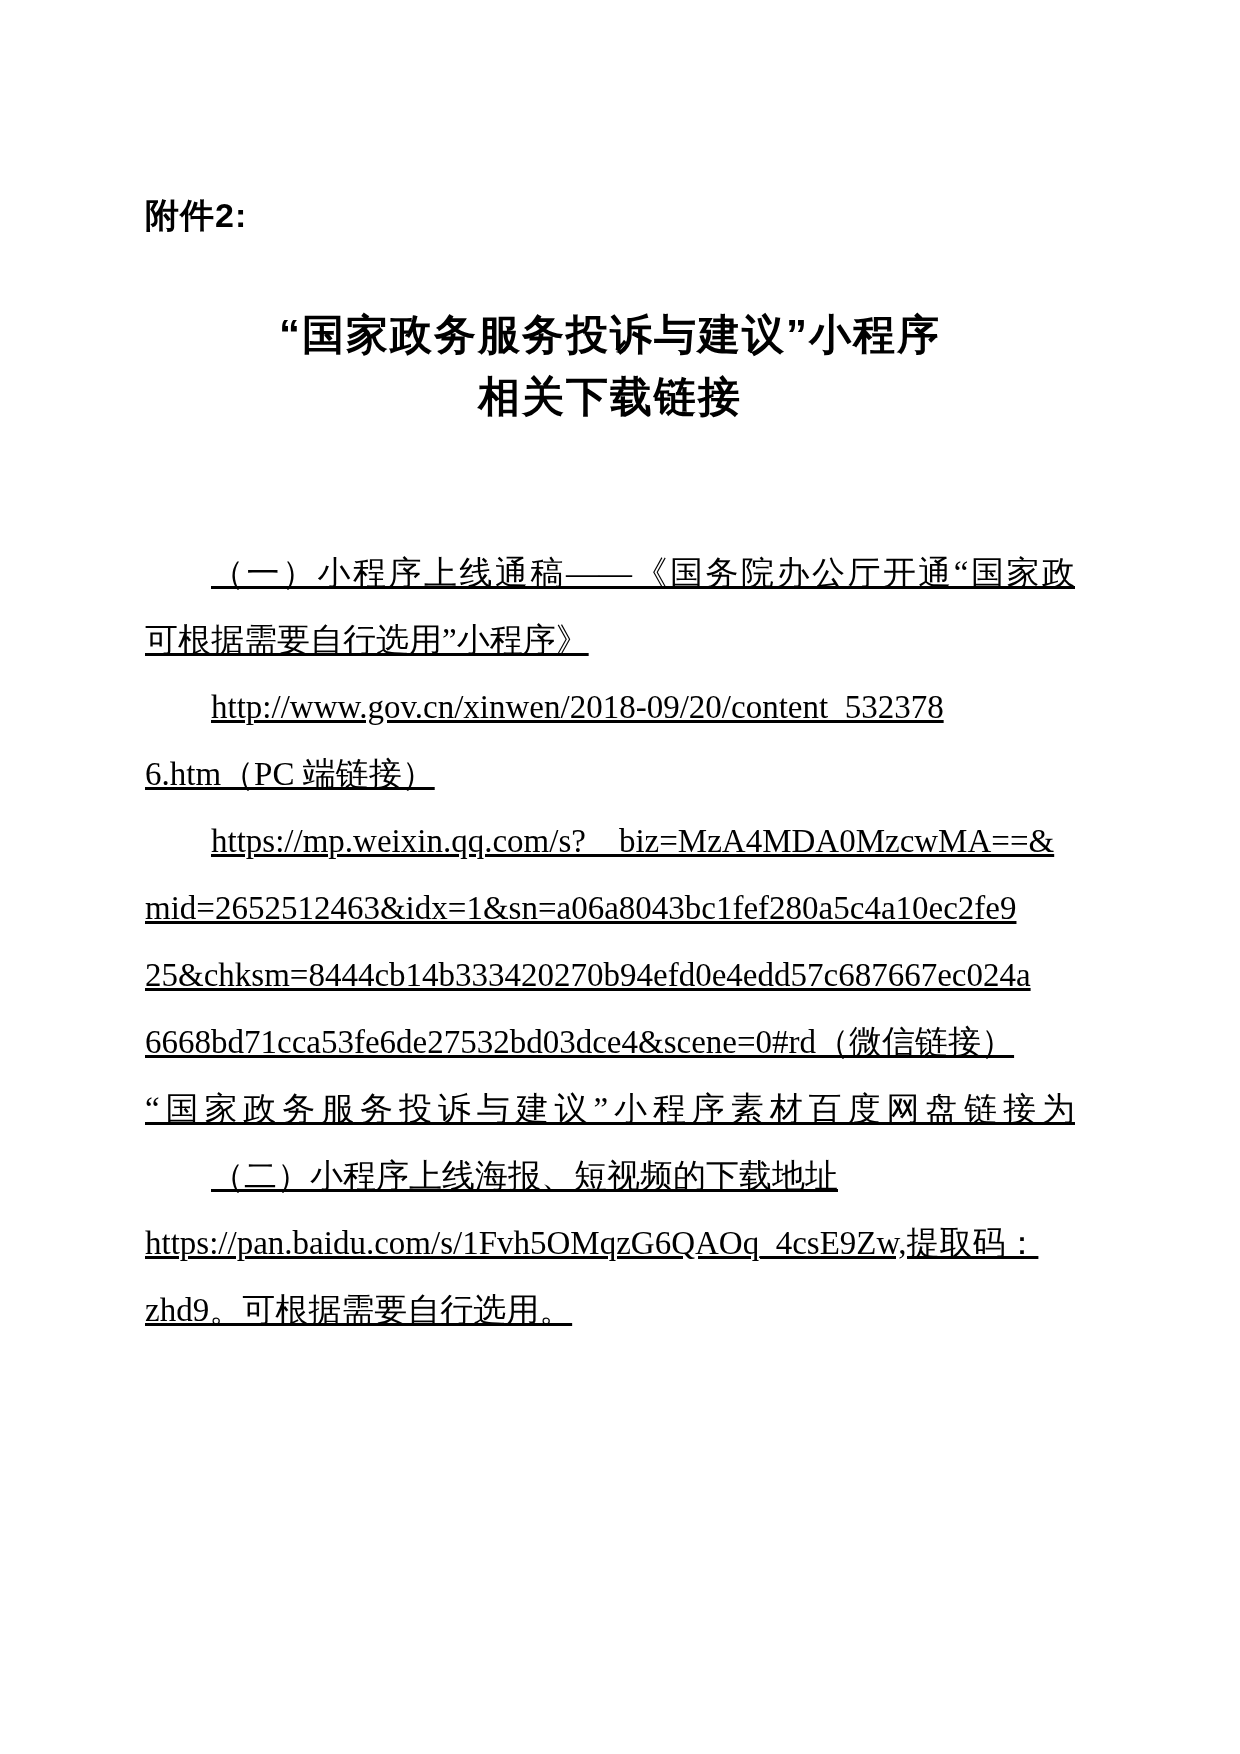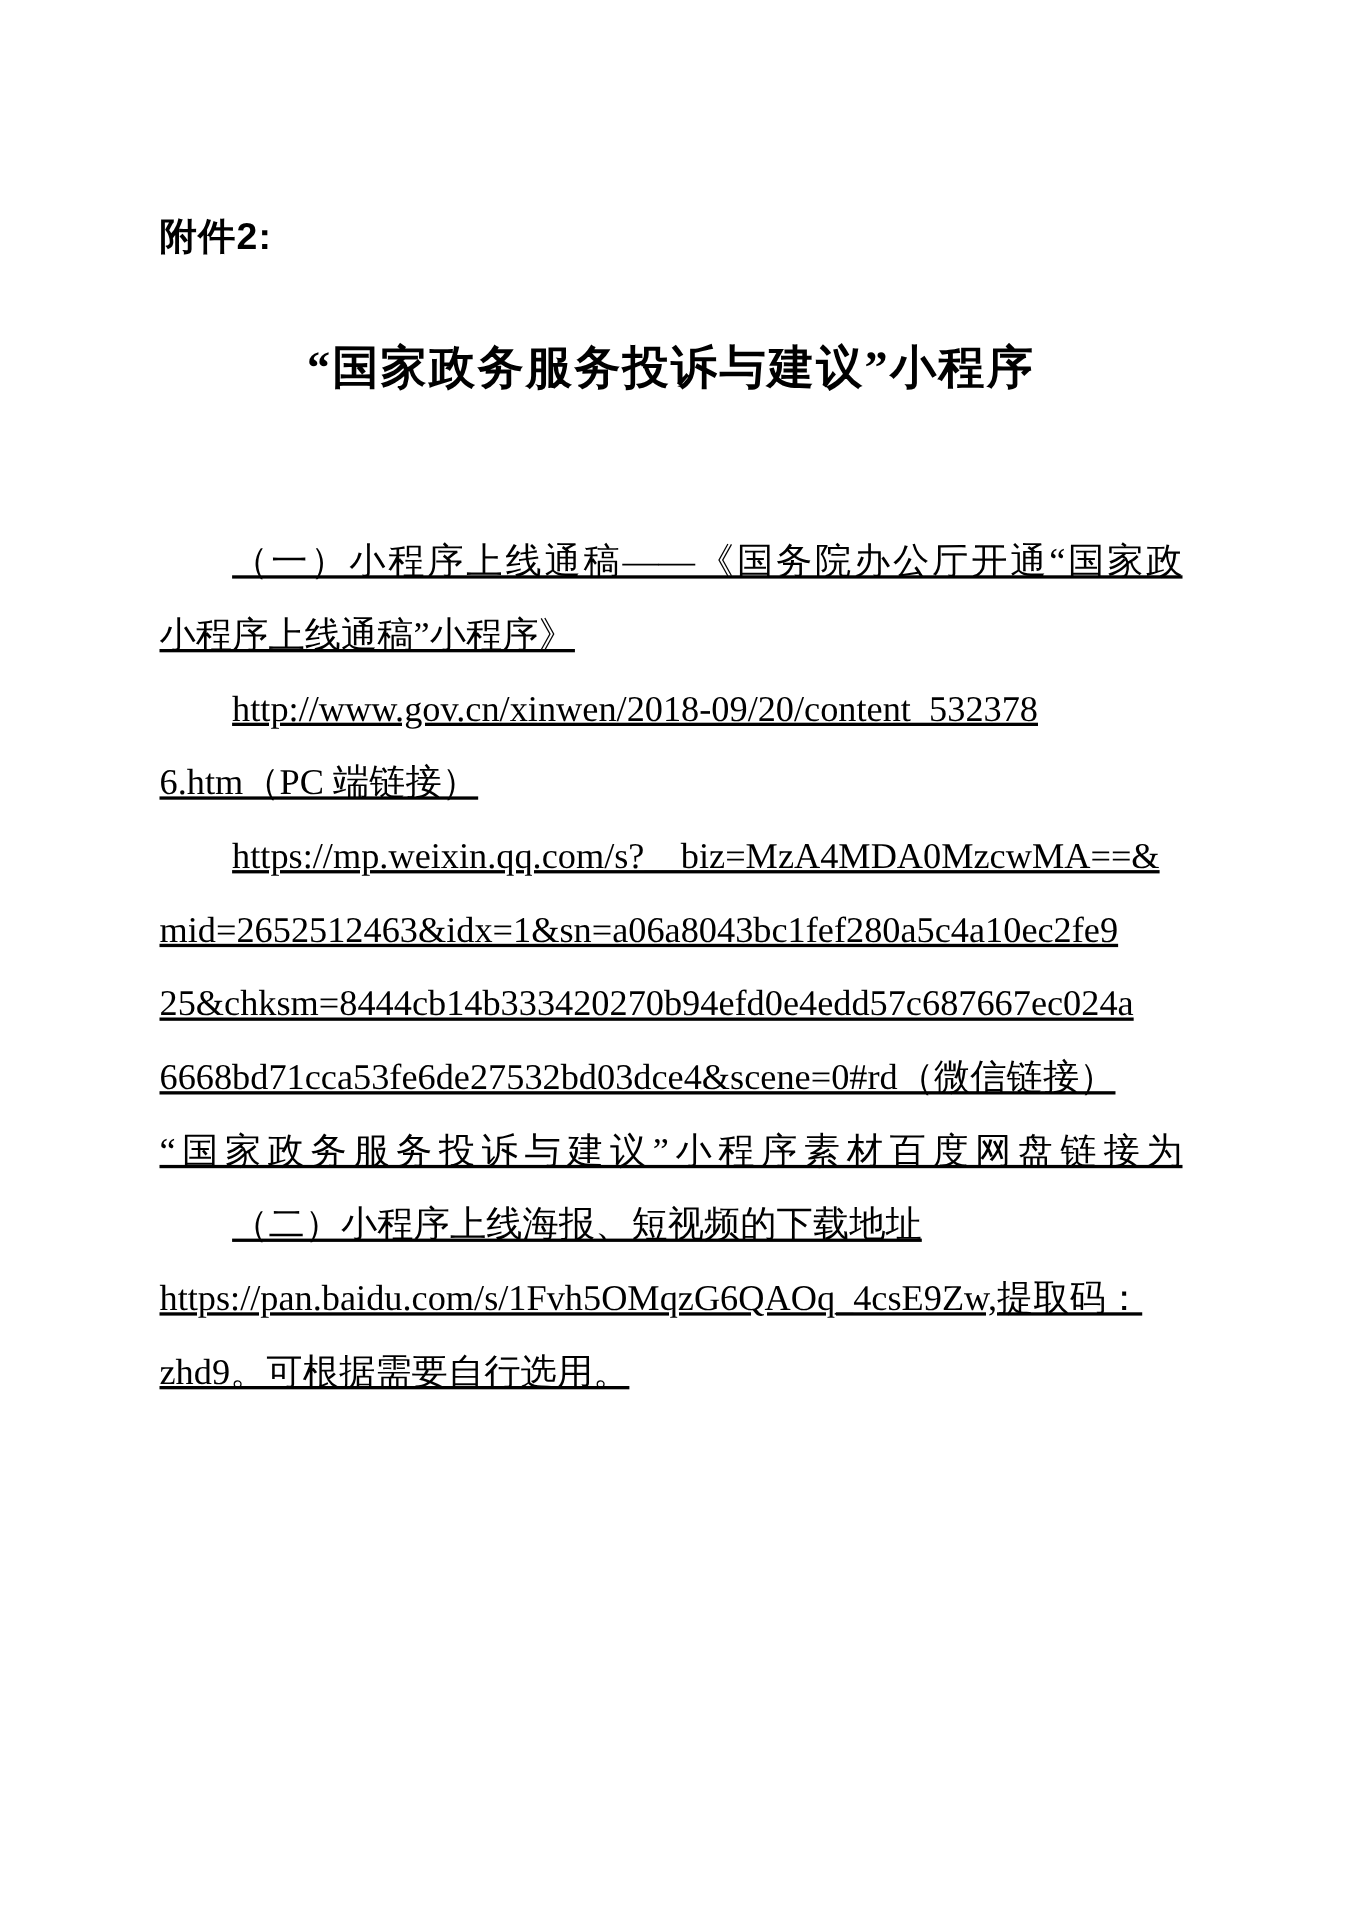--- a/index.html
+++ b/index.html
@@ -19,21 +19,21 @@
   .attachment-label{
     font-family:"Liberation Sans","DejaVu Sans",sans-serif;
     font-weight:bold;
     font-size:34px;
     line-height:46px;
     letter-spacing:1px;
   }
   .doc-title{
     margin-top:66px;
     text-align:center;
-    font-family:Liberation Serif, serif;
+    font-family:Liberation Sans, sans-serif;
     font-weight:bold;
     font-size:42px;
     line-height:62px;
     letter-spacing:2px;
   }
   .body-text{
     margin-top:112px;
     font-size:33px;
     line-height:67px;
     text-decoration:underline;
@@ -51,25 +51,26 @@
 </head>
 <body>
 
 <div class="page">
   <div class="content">
 
     <div class="attachment-label">附件2:</div>
 
     <div class="doc-title">
       <div>“国家政务服务投诉与建议”小程序</div>
+      <div>相关下载链接</div>
     </div>
 
     <div class="body-text">
       <div class="line indent fill">（一）小程序上线通稿——《国务院办公厅开通“国家政</div>
-      <div class="line">小程序上线通稿”小程序》</div>
+      <div class="line">可根据需要自行选用”小程序》</div>
       <div class="line indent nowrap">http://www.gov.cn/xinwen/2018-09/20/content_532378</div>
       <div class="line">6.htm（PC 端链接）</div>
       <div class="line indent nowrap">https://mp.weixin.qq.com/s?__biz=MzA4MDA0MzcwMA==&amp;</div>
       <div class="line nowrap">mid=2652512463&amp;idx=1&amp;sn=a06a8043bc1fef280a5c4a10ec2fe9</div>
       <div class="line nowrap">25&amp;chksm=8444cb14b333420270b94efd0e4edd57c687667ec024a</div>
       <div class="line nowrap">6668bd71cca53fe6de27532bd03dce4&amp;scene=0#rd（微信链接）</div>
       <div class="line fill">“国家政务服务投诉与建议”小程序素材百度网盘链接为</div>
       <div class="line indent">（二）小程序上线海报、短视频的下载地址</div>
       <div class="line nowrap">https://pan.baidu.com/s/1Fvh5OMqzG6QAOq_4csE9Zw,提取码：</div>
       <div class="line">zhd9。可根据需要自行选用。</div>

